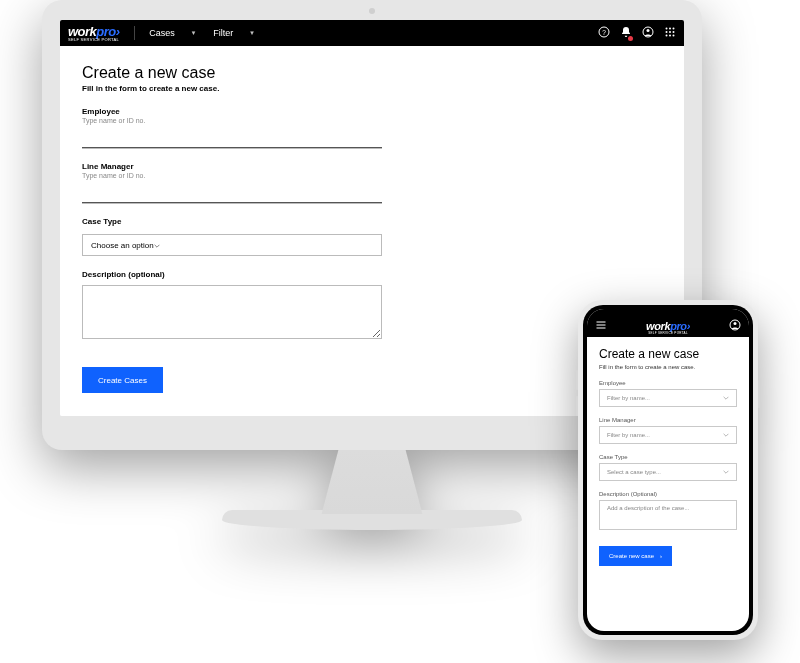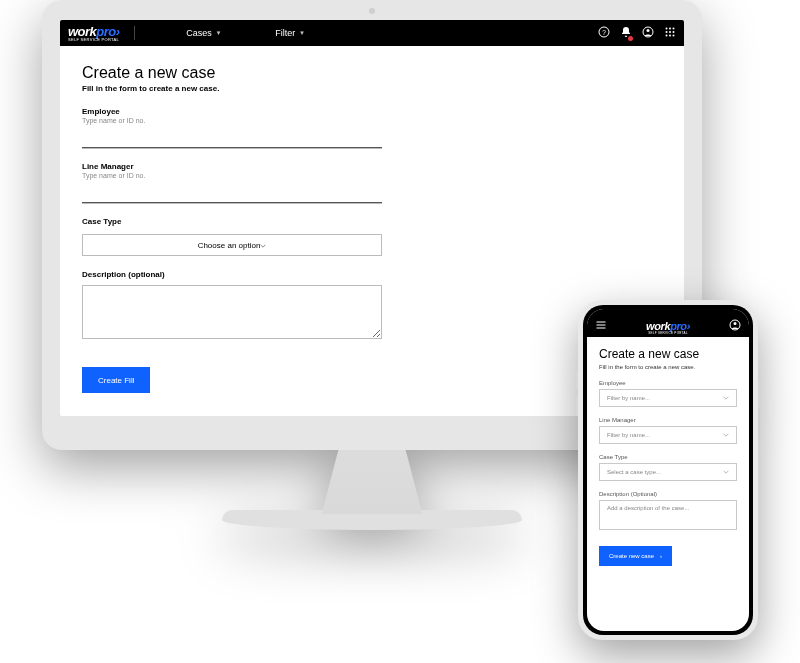--- a/index.html
+++ b/index.html
@@ -66,21 +66,21 @@
     color: #fff;
     font-size: 9px;
     gap: 14px;
   }
   .d-logo { display:flex; align-items:center; gap:2px; }
   .d-logo .big { font-weight: 900; font-style: italic; font-size: 13px; letter-spacing: -.5px; }
   .d-logo .accent { color:#2a6cff; font-weight:900; font-style: italic; font-size:13px; }
   .d-logo .sub { font-size:4px; letter-spacing:.3px; margin-top:-2px; }
   .d-sep { width:1px; height:14px; background:#444; }
   .d-nav { display:flex; gap:18px; align-items:center; }
-  .d-nav-item { display:flex; align-items:center; gap:5px; cursor:pointer;margin-left:37px; }
+  .d-nav-item { display:flex; align-items:center; gap:17px; cursor:pointer; }
   .d-nav-item .chev { font-size:7px; opacity:.75; }
   .d-topbar .spacer { flex:1; }
   .d-topicons { display:flex; gap:10px; align-items:center; }
   .d-topicons svg { width:12px; height:12px; fill:#fff; }
   .d-bell-wrap { position:relative; }
   .d-bell-dot { position:absolute; right:-1px; bottom:-1px; width:5px; height:5px; background:#e63946; border-radius:50%; }
 
   .d-content {
     padding: 18px 22px;
     background:#fff;
@@ -99,21 +99,21 @@
     border-bottom: 1px solid #555;
     background: #fff;
     box-shadow: 0 0 0 1px rgba(0,0,0,.03) inset;
   }
   .d-select {
     margin-top: 8px;
     width: 300px;
     height: 22px;
     border: 1px solid #bbb;
     background: #fff;
-    display:flex; align-items:center; justify-content:center;
+    display:flex; align-items:center; justify-content:flex-start;
     padding: 8px 8px;
     font-size: 8px;
   }
   .d-textarea {
     margin-top: 6px;
     width: 300px;
     height: 54px;
     border: 1px solid #bbb;
     background:#fff;
   }
@@ -321,21 +321,21 @@
             </span>
           </div>
         </div>
 
         <div class="d-field">
           <div class="d-label">Description (optional)</div>
           <textarea class="d-textarea" style=""></textarea>
         </div>
 
         <button class="d-btn">
-          <span>Create Fill</span>
+          <span>Create Cases</span>
         </button>
       </div>
 
     </div>
   </div>
   <div class="monitor-neck"></div>
   <div class="monitor-base"></div>
 </div>
 
 <div class="phone">

